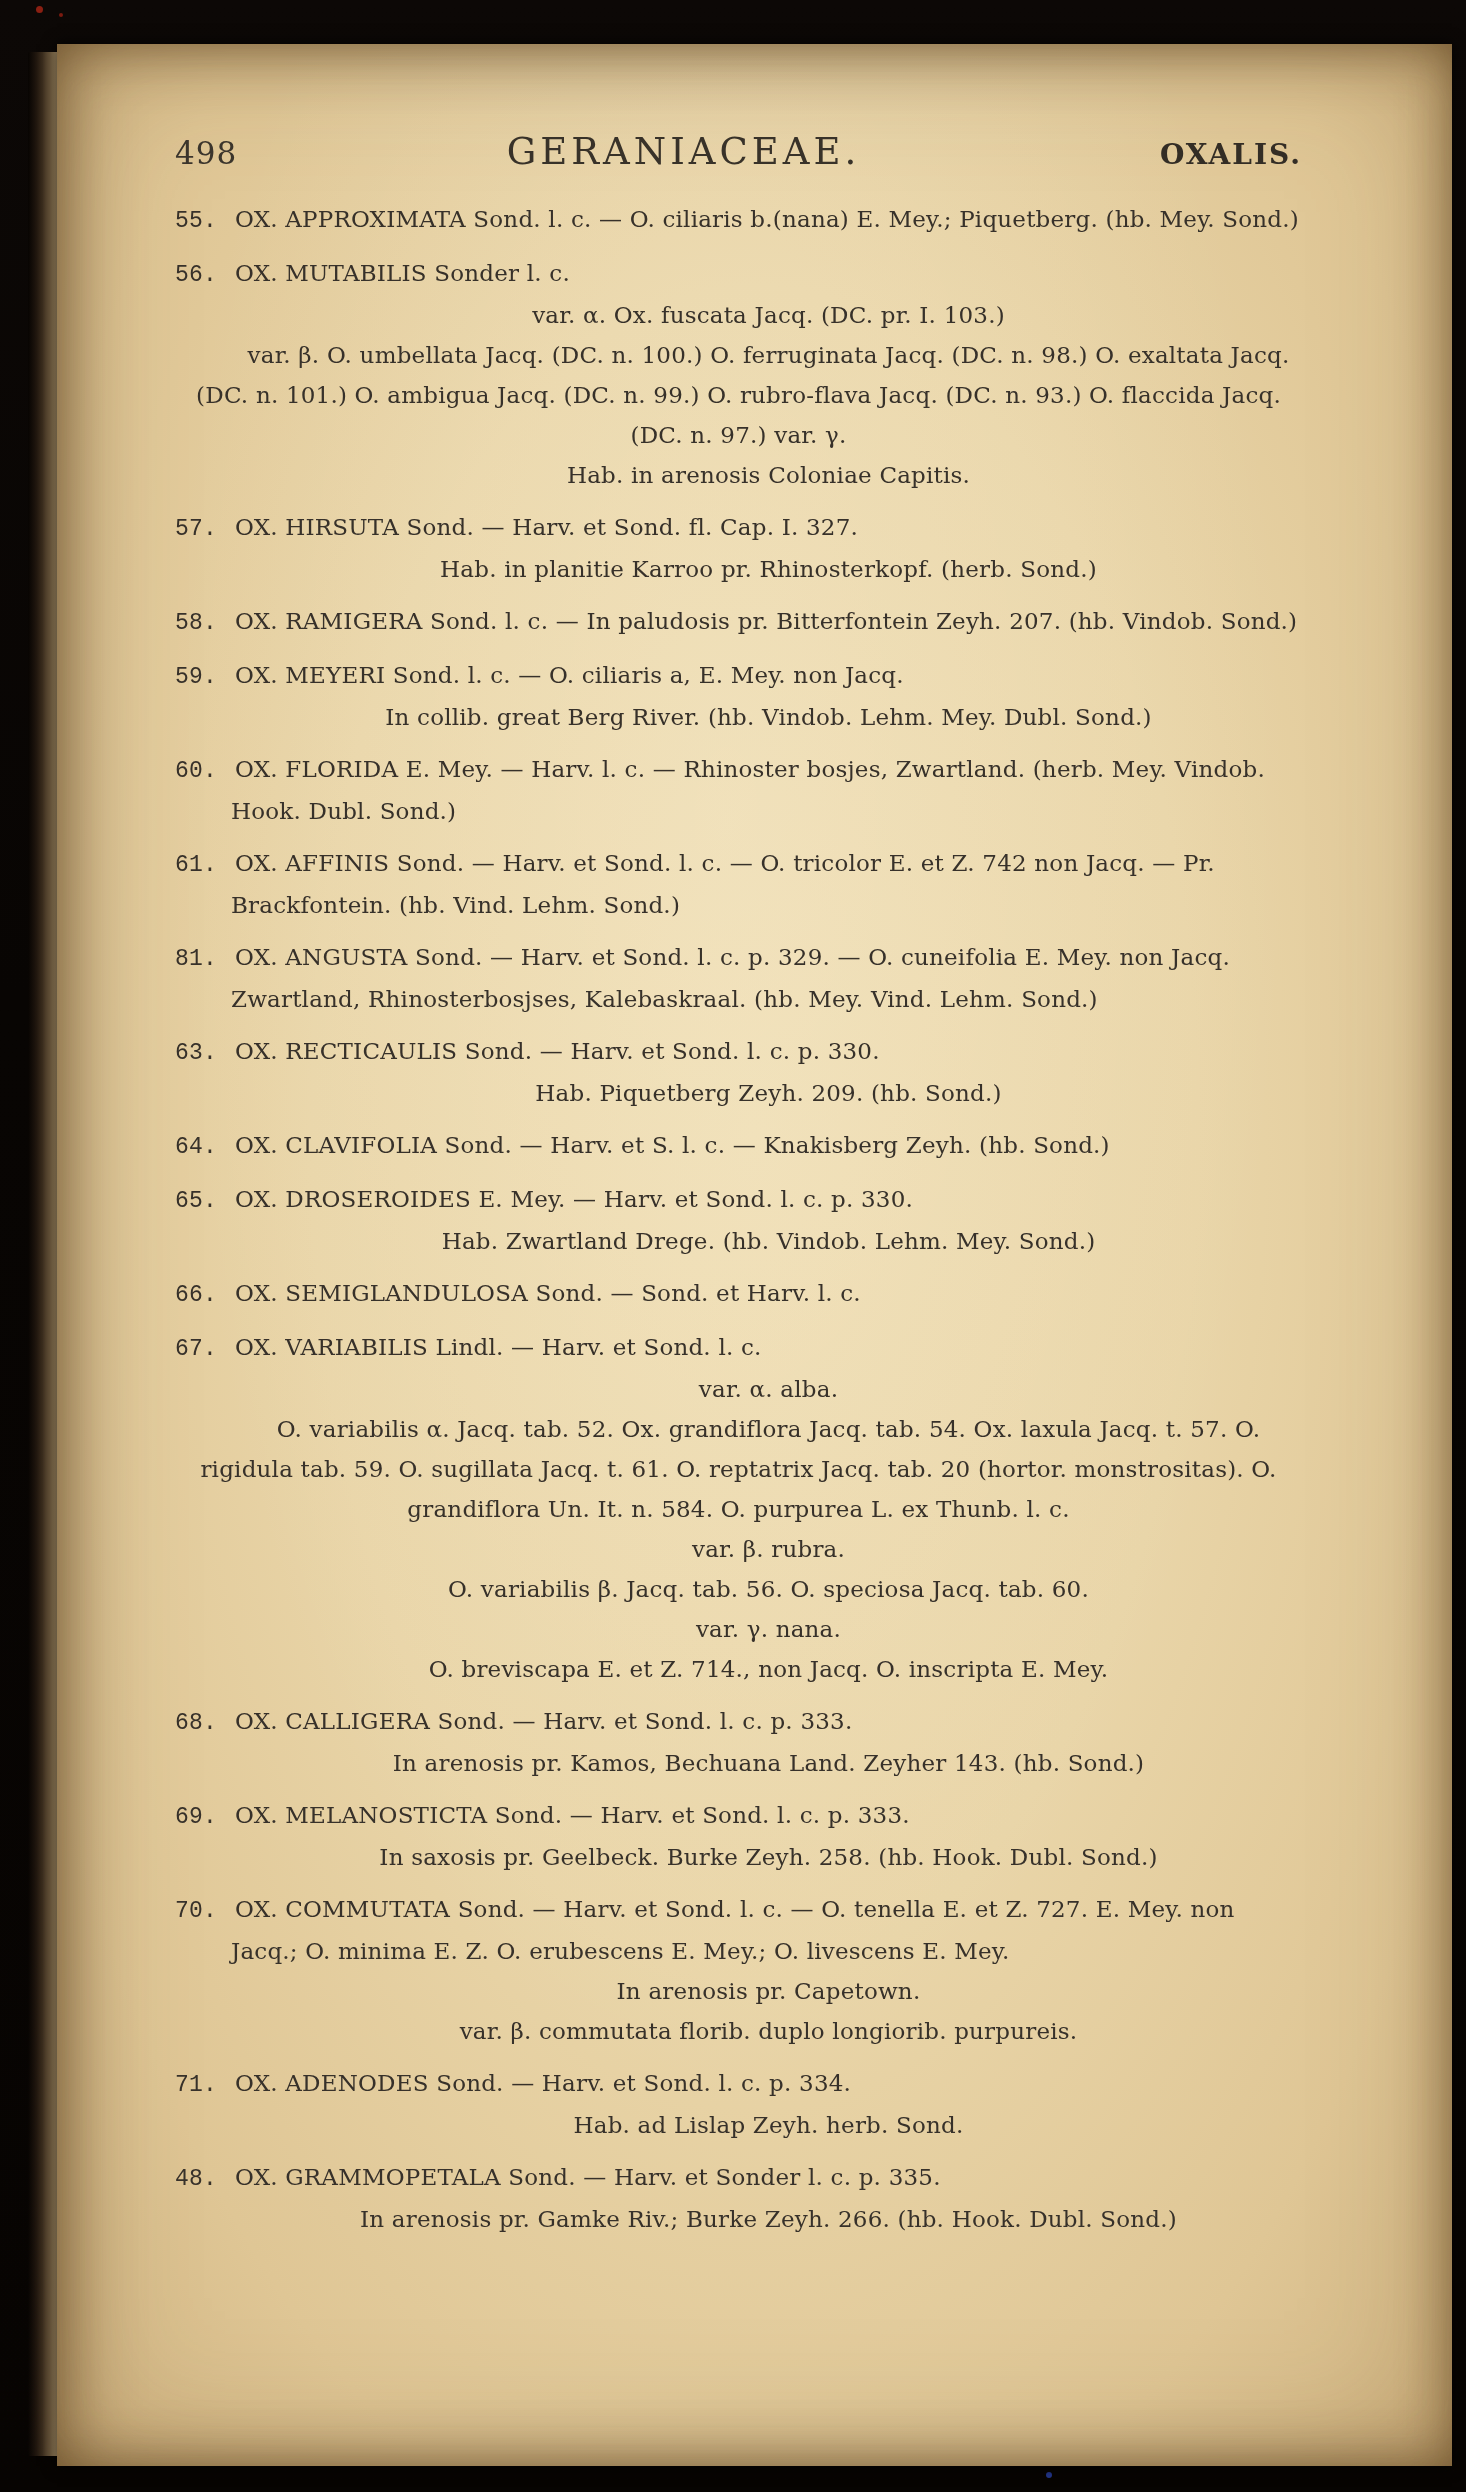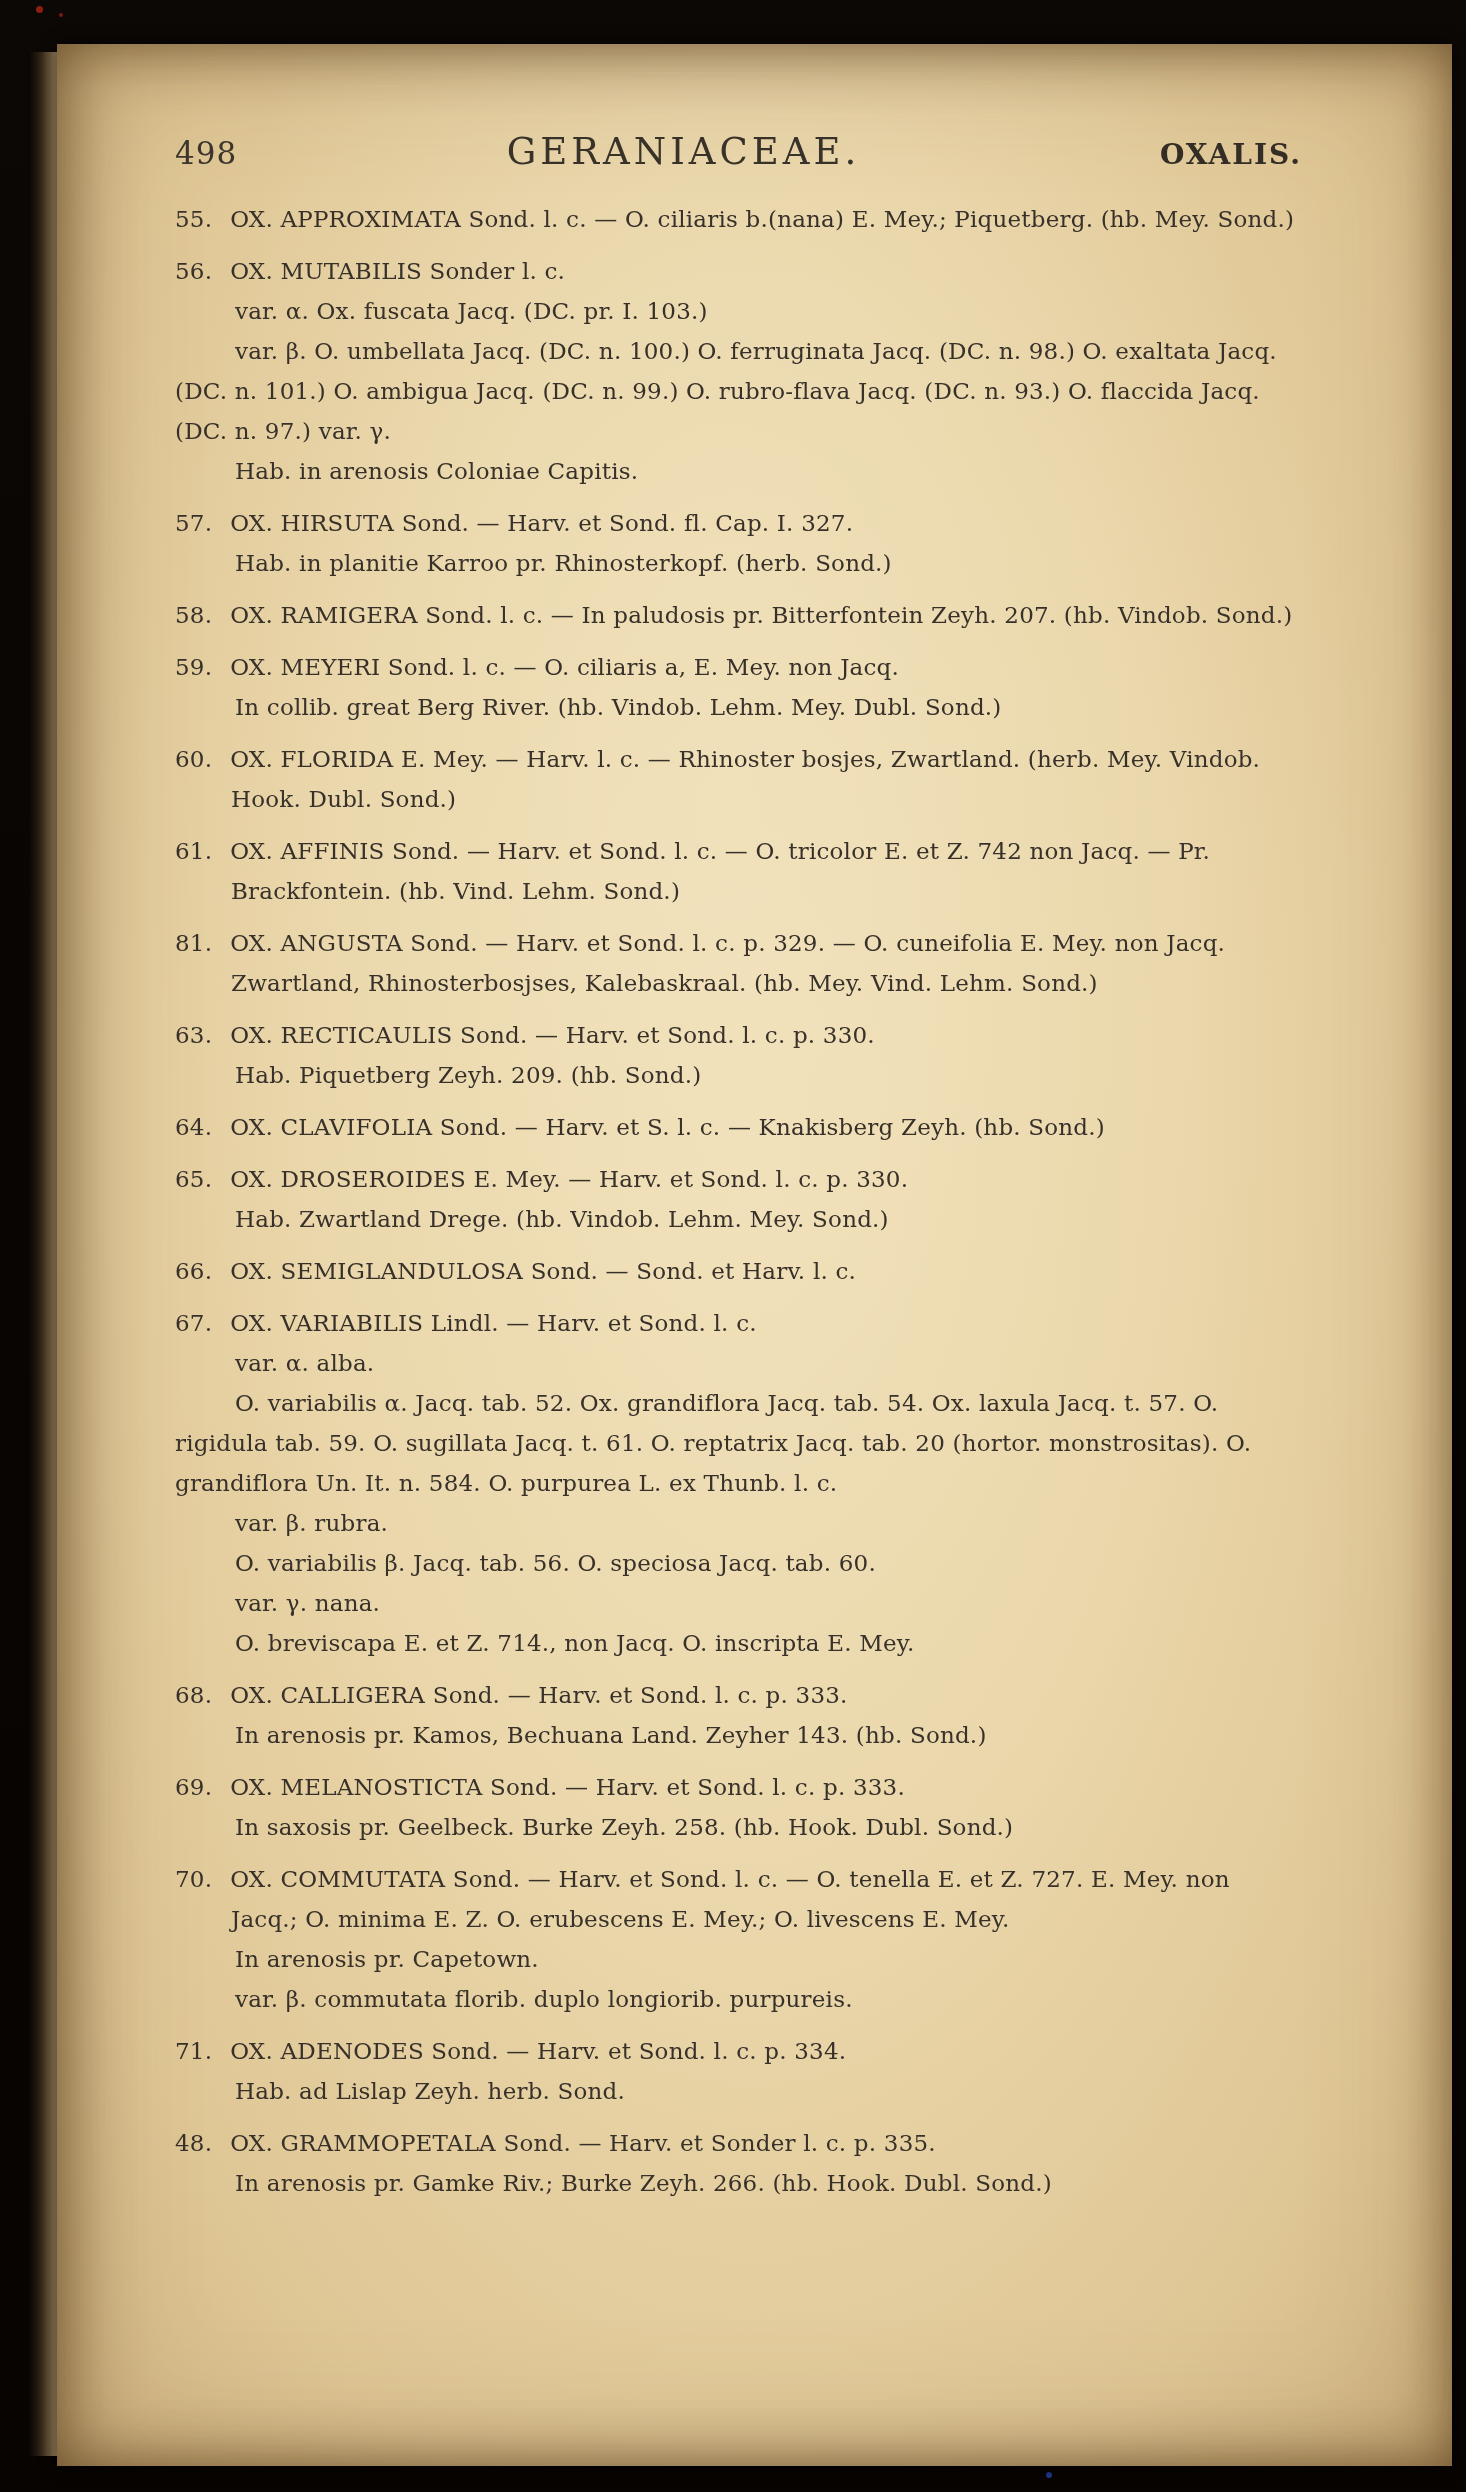--- a/index.html
+++ b/index.html
@@ -72,22 +72,22 @@
     text-align: right;
     font-size: 28px;
     font-weight: bold;
     letter-spacing: 2px;
     color: #332d25;
   }
 
   .content p { margin: 0; line-height: 40px; letter-spacing: 0.2px; }
   .entry { margin: 0 0 12px 0; }
   p.head { padding-left: 56px; text-indent: -56px; }
-  p.head .num { padding-right: 18px; }
-  p.sub { text-indent: 60px; }
+  p.head .num { padding-right: 18px; font-family: Liberation Mono, monospace; }
+  p.sub { text-indent: 60px; text-align: center; }
 
   
   .speck { position: absolute; border-radius: 50%; }
   .speck-red-1 { left: 36px; top: 6px;  width: 7px; height: 7px; background: #8a1f12; }
   .speck-red-2 { left: 59px; top: 13px; width: 4px; height: 4px; background: #7a1a10; }
   .speck-blue  { left: 1046px; top: 2472px; width: 6px; height: 6px; background: #23368a; }
 </style>
 </head>
 <body>
 

